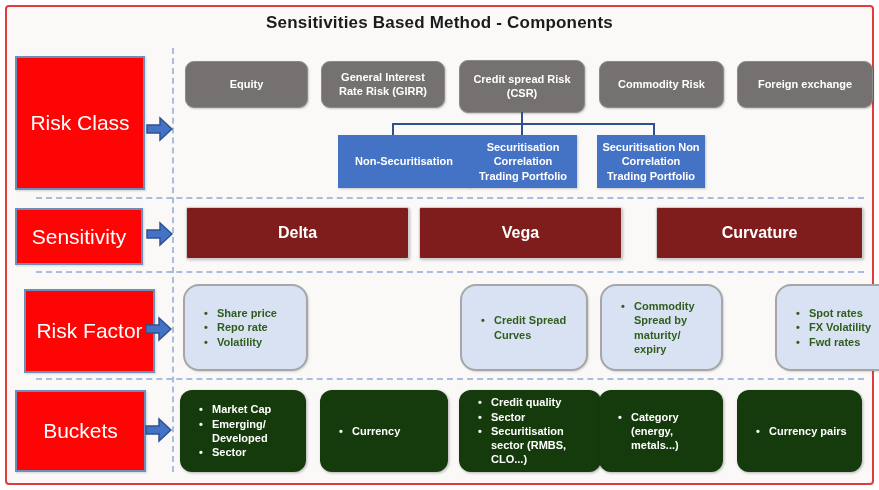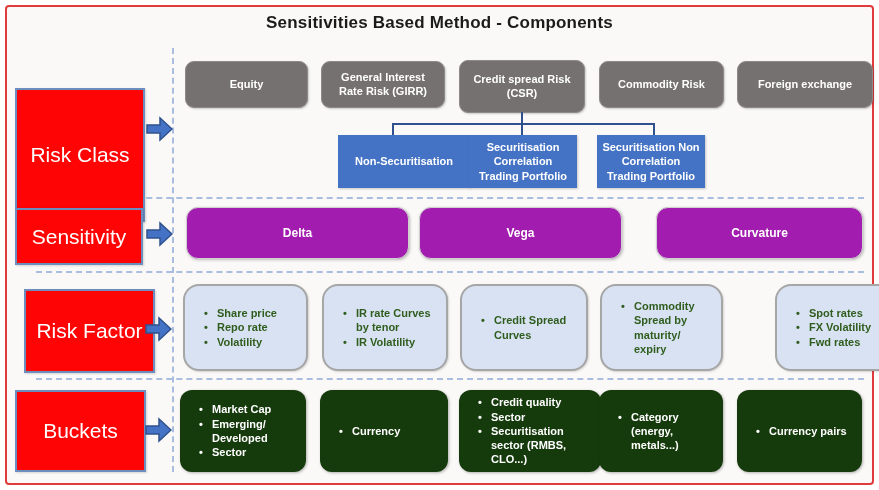--- a/index.html
+++ b/index.html
@@ -4,21 +4,21 @@
 <style>
   html,body{margin:0;padding:0;background:#fff;}
   body{font-family:"Liberation Sans",sans-serif;-webkit-font-smoothing:antialiased;}
   #stage{position:relative;width:879px;height:490px;background:#ffffff;overflow:hidden;}
   .frame{position:absolute;left:5px;top:5px;width:865px;height:476px;border:2px solid #e23b3b;border-radius:4px;background:#faf9f8;}
   .title{position:absolute;left:0;top:13px;width:879px;text-align:center;font-size:17px;font-weight:600;color:#1b1b1b;letter-spacing:.2px;}
   .col-divider{position:absolute;left:172px;top:48px;height:424px;width:0;border-left:2px dashed #a8bde0;}
   .row-divider{position:absolute;left:36px;width:828px;height:0;border-top:2px dashed #a8bde0;}
   #div1{top:197px}#div2{top:271px}#div3{top:378px}
   .lbl{position:absolute;background:#fe0404;border:2px solid #6c8ebf;display:flex;align-items:center;justify-content:center;color:#ffffff;font-size:21px;box-shadow:1px 1px 2px rgba(0,0,0,.15);}
-  #lbl-risk-class{left:15px;top:56px;width:126px;height:130px;margin-top:32px;}
+  #lbl-risk-class{left:15px;top:56px;width:126px;height:130px;}
   #lbl-sensitivity{left:15px;top:208px;width:124px;height:53px;}
   #lbl-risk-factor{left:24px;top:289px;width:127px;height:80px;}
   #lbl-buckets{left:15px;top:390px;width:127px;height:78px;}
   .arrow{position:absolute;width:27px;height:26px;}
   #arr1{left:146px;top:116px}#arr2{left:146px;top:221px}#arr3{left:145px;top:316px}#arr4{left:145px;top:417px}
   .graybox{position:absolute;top:61px;height:47px;background:#767171;border:1px solid #8f8a8a;border-radius:9px;display:flex;align-items:center;justify-content:center;text-align:center;color:#fff;font-size:11px;font-weight:bold;line-height:1.25;padding:2px 6px;box-sizing:border-box;box-shadow:1px 1px 2px rgba(0,0,0,.2);}
   #gb-equity{left:185px;width:123px;}
   #gb-girr{left:321px;width:124px;}
   #gb-csr{left:459px;top:60px;width:126px;height:53px;}
   #gb-commodity{left:599px;width:125px;}
@@ -27,21 +27,21 @@
   .conn-h{position:absolute;height:0;border-top:2px solid #2f528f;}
   #c-stem{left:521px;top:112px;height:12px;}
   #c-h{left:392px;top:123px;width:263px;}
   #c-d1{left:392px;top:123px;height:14px;}
   #c-d2{left:521px;top:123px;height:13px;}
   #c-d3{left:653px;top:123px;height:13px;}
   .bluebox{position:absolute;top:135px;height:53px;background:#4472c4;display:flex;align-items:center;justify-content:center;text-align:center;color:#fff;font-size:11px;font-weight:bold;line-height:1.3;padding:2px 4px;box-sizing:border-box;box-shadow:1px 1px 2px rgba(0,0,0,.2);}
   #bb-nonsec{left:338px;width:132px;}
   #bb-seccorr{left:469px;width:108px;}
   #bb-secnoncorr{left:597px;width:108px;}
-  .navybox{position:absolute;top:207px;height:52px;background:#a21caf;border:1px solid #cfcfcf;border-radius:12px;display:flex;align-items:center;justify-content:center;color:#fff;font-size:12px;font-weight:bold;box-sizing:border-box;box-shadow:1px 1px 3px rgba(0,0,0,.25);}
+  .navybox{position:absolute;top:207px;height:52px;background:#7f1d1d;border:1px solid #cfcfcf;border-radius:2px;display:flex;align-items:center;justify-content:center;color:#fff;font-size:16px;font-weight:bold;box-sizing:border-box;box-shadow:1px 1px 3px rgba(0,0,0,.25);}
   #nb-delta{left:186px;width:223px;}
   #nb-vega{left:419px;width:203px;}
   #nb-curvature{left:656px;width:207px;}
   .rfbox{position:absolute;top:284px;height:87px;background:#d9e2f3;border:2px solid #a6a6a6;border-radius:16px;display:flex;flex-direction:column;justify-content:center;box-sizing:border-box;box-shadow:1px 1px 2px rgba(0,0,0,.15);}
   #rf1{left:183px;width:125px;}
   #rf2{left:322px;width:126px;}
   #rf3{left:460px;width:128px;}
   #rf4{left:600px;width:123px;}
   #rf5{left:775px;width:125px;}
   .rfbox ul{color:#2f5d1d;}
@@ -136,26 +136,20 @@
       <span>Curvature</span>
     </div>
 
   <div class="rfbox" id="rf1">
     <ul class="blist">
       <li>Share price</li>
       <li>Repo rate</li>
       <li>Volatility</li>
     </ul>
   </div>
-  <div class="rfbox" id="rf2">
-    <ul class="blist">
-      <li>IR rate Curves by tenor</li>
-      <li>IR Volatility</li>
-    </ul>
-  </div>
   <div class="rfbox" id="rf3">
     <ul class="blist">
       <li>Credit Spread Curves</li>
     </ul>
   </div>
   <div class="rfbox" id="rf4">
     <ul class="blist">
       <li>Commodity Spread by maturity/ expiry</li>
     </ul>
   </div>

